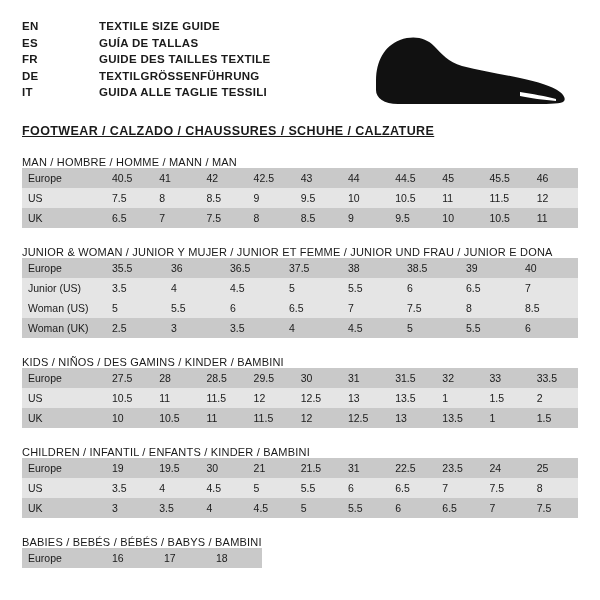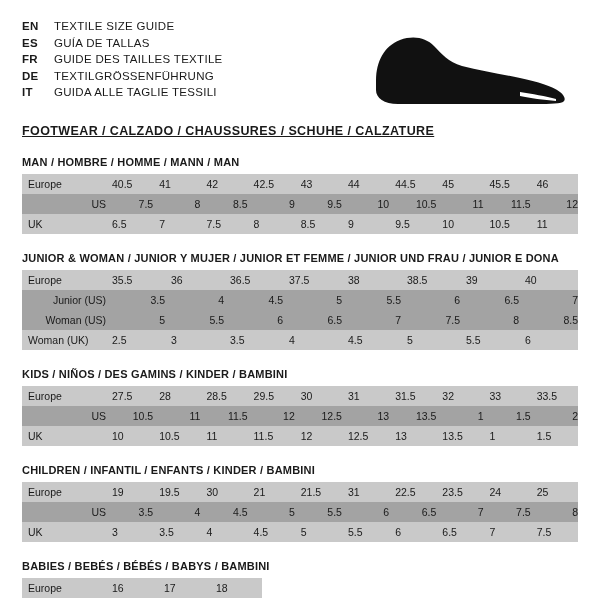--- a/index.html
+++ b/index.html
@@ -37,22 +37,23 @@
     font-size: 11.5px;
     letter-spacing: 0.2px;
   }
   .lang-code {
     width: 32px;
     flex: 0 0 32px;
     font-weight: 700;
     letter-spacing: 0.3px;
   }
   .lang-title {
-    font-weight: 400;
+    font-weight: 700;
     letter-spacing: 0.3px;
+    margin-left: 45px;
   }
 
   .shoe-logo {
     position: absolute;
     top: 14px;
     right: 8px;
     width: 200px;
     height: 76px;
   }
 
@@ -63,42 +64,40 @@
     letter-spacing: 0.4px;
     text-decoration: underline;
   }
 
   
   .section {
     margin-top: 18px;
   }
   .section-title {
     font-size: 11px;
-    font-weight: 700;
+    font-weight: 400;
     letter-spacing: 0.2px;
-    padding-bottom: 6px;
   }
   table.size-table {
     border-collapse: collapse;
     width: 100%;
     table-layout: fixed;
     font-size: 10.5px;
   }
   table.size-table td {
     padding: 3px 0 3px 6px;
     text-align: left;
     white-space: nowrap;
     line-height: 14px;
   }
   table.size-table tr.head-row td {
     background: #c9c9c9;
   }
   table.size-table tr.alt td {
-    background: #a3a3a3;
-    text-align: right;
+    background: #e5e5e5;
   }
   td.label-col {
     width: 78px;
   }
   
   .narrow-wrap {
     width: 240px;
   }
   .narrow-wrap table.size-table td.label-col {
     width: 78px;

